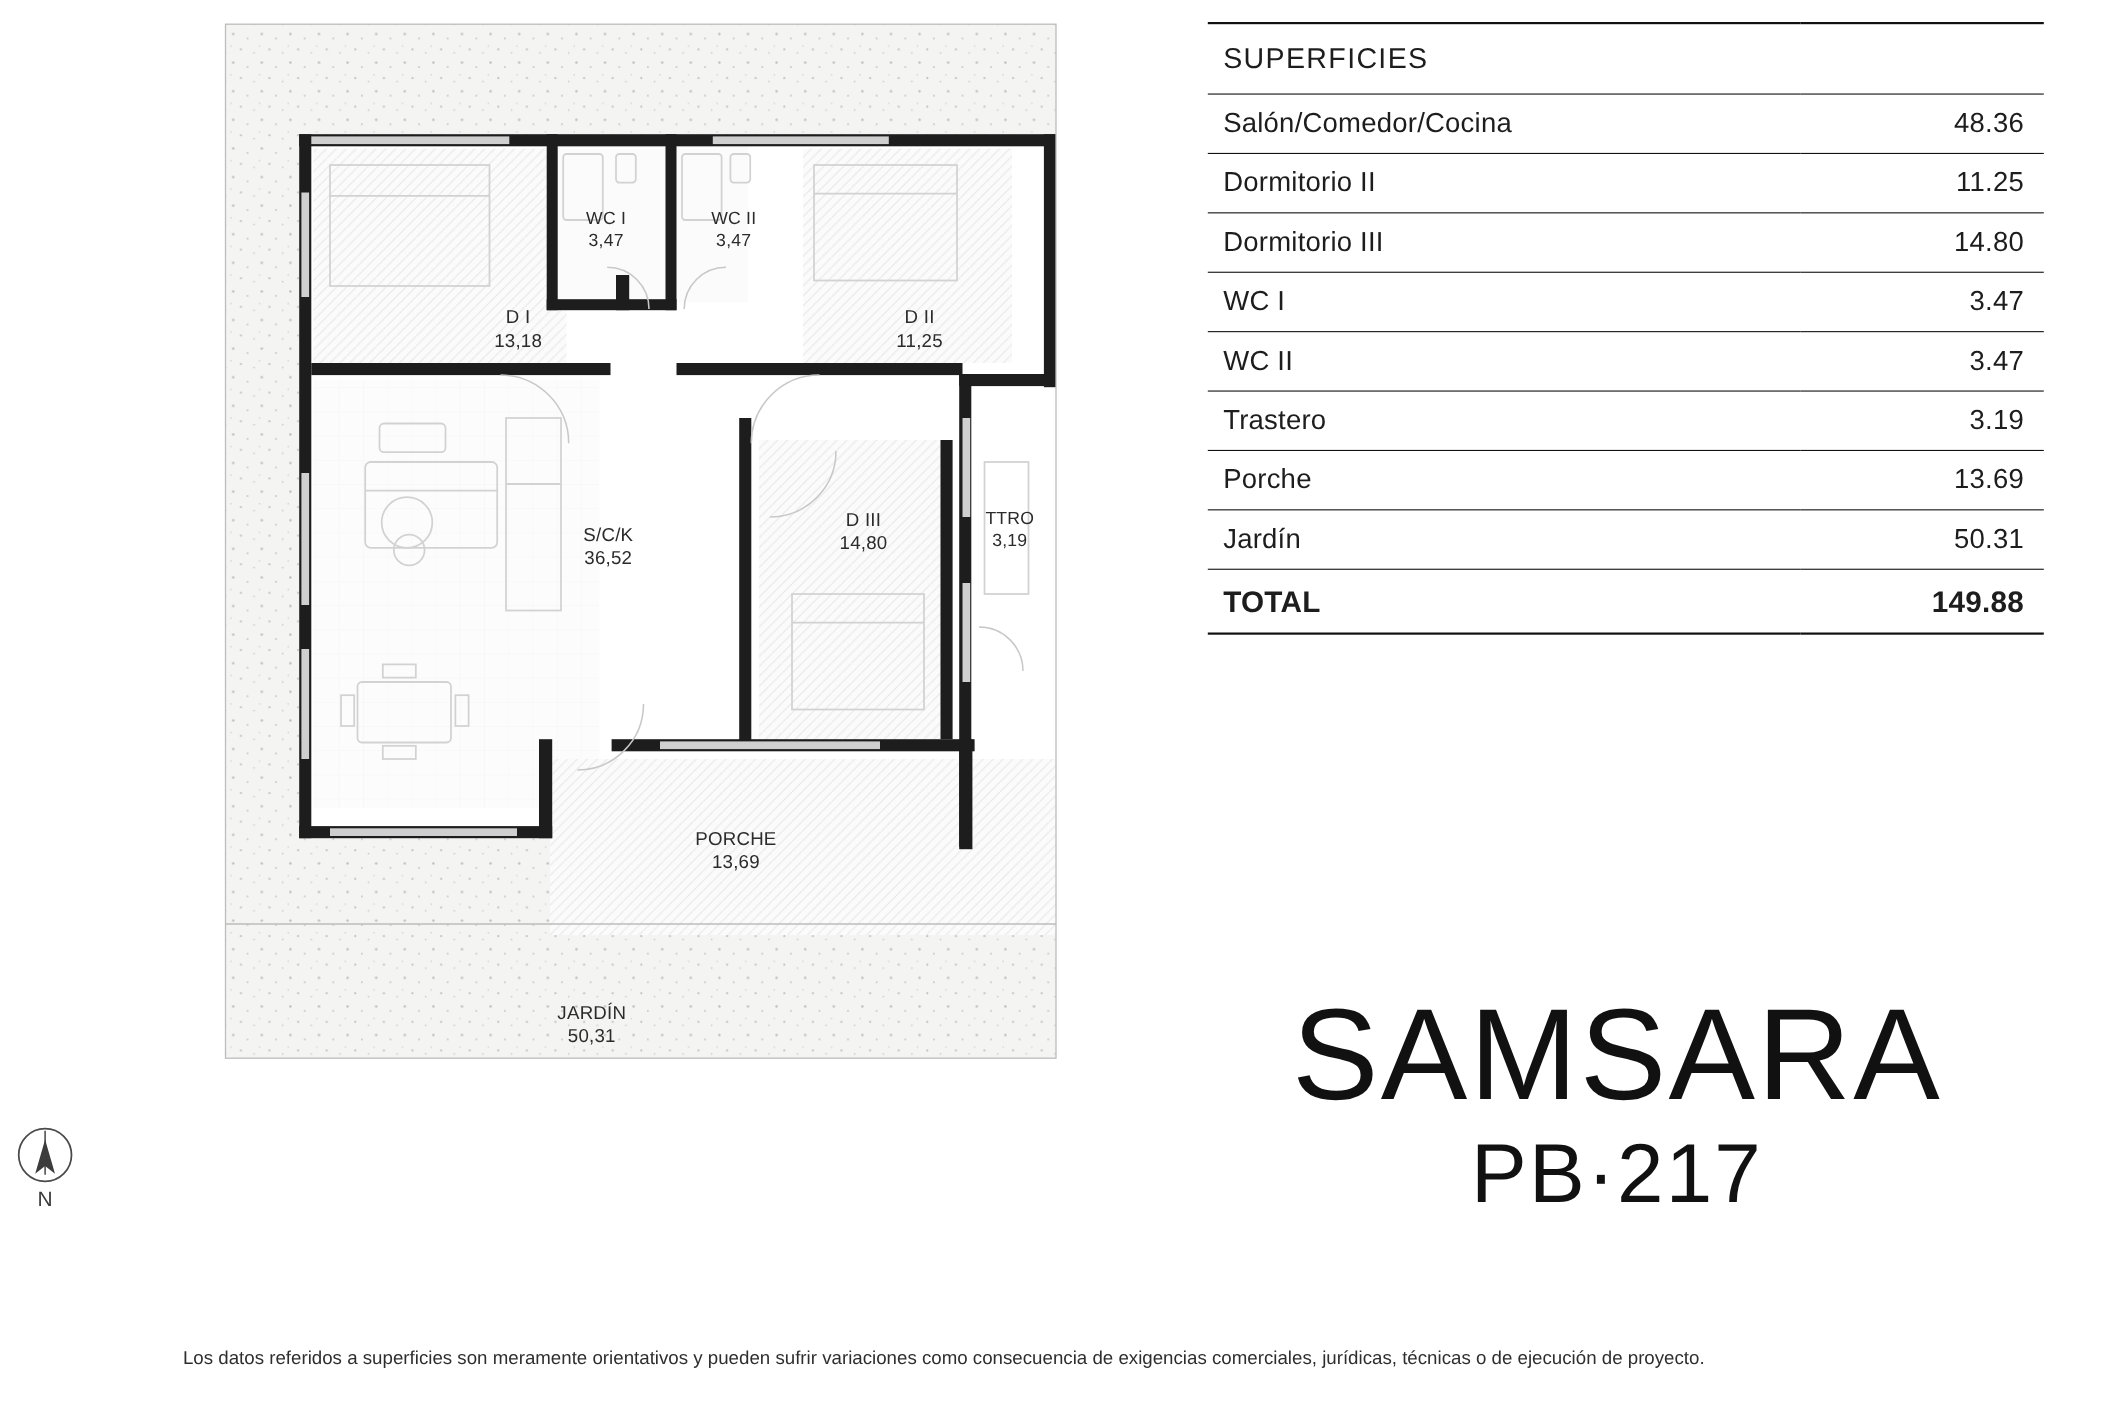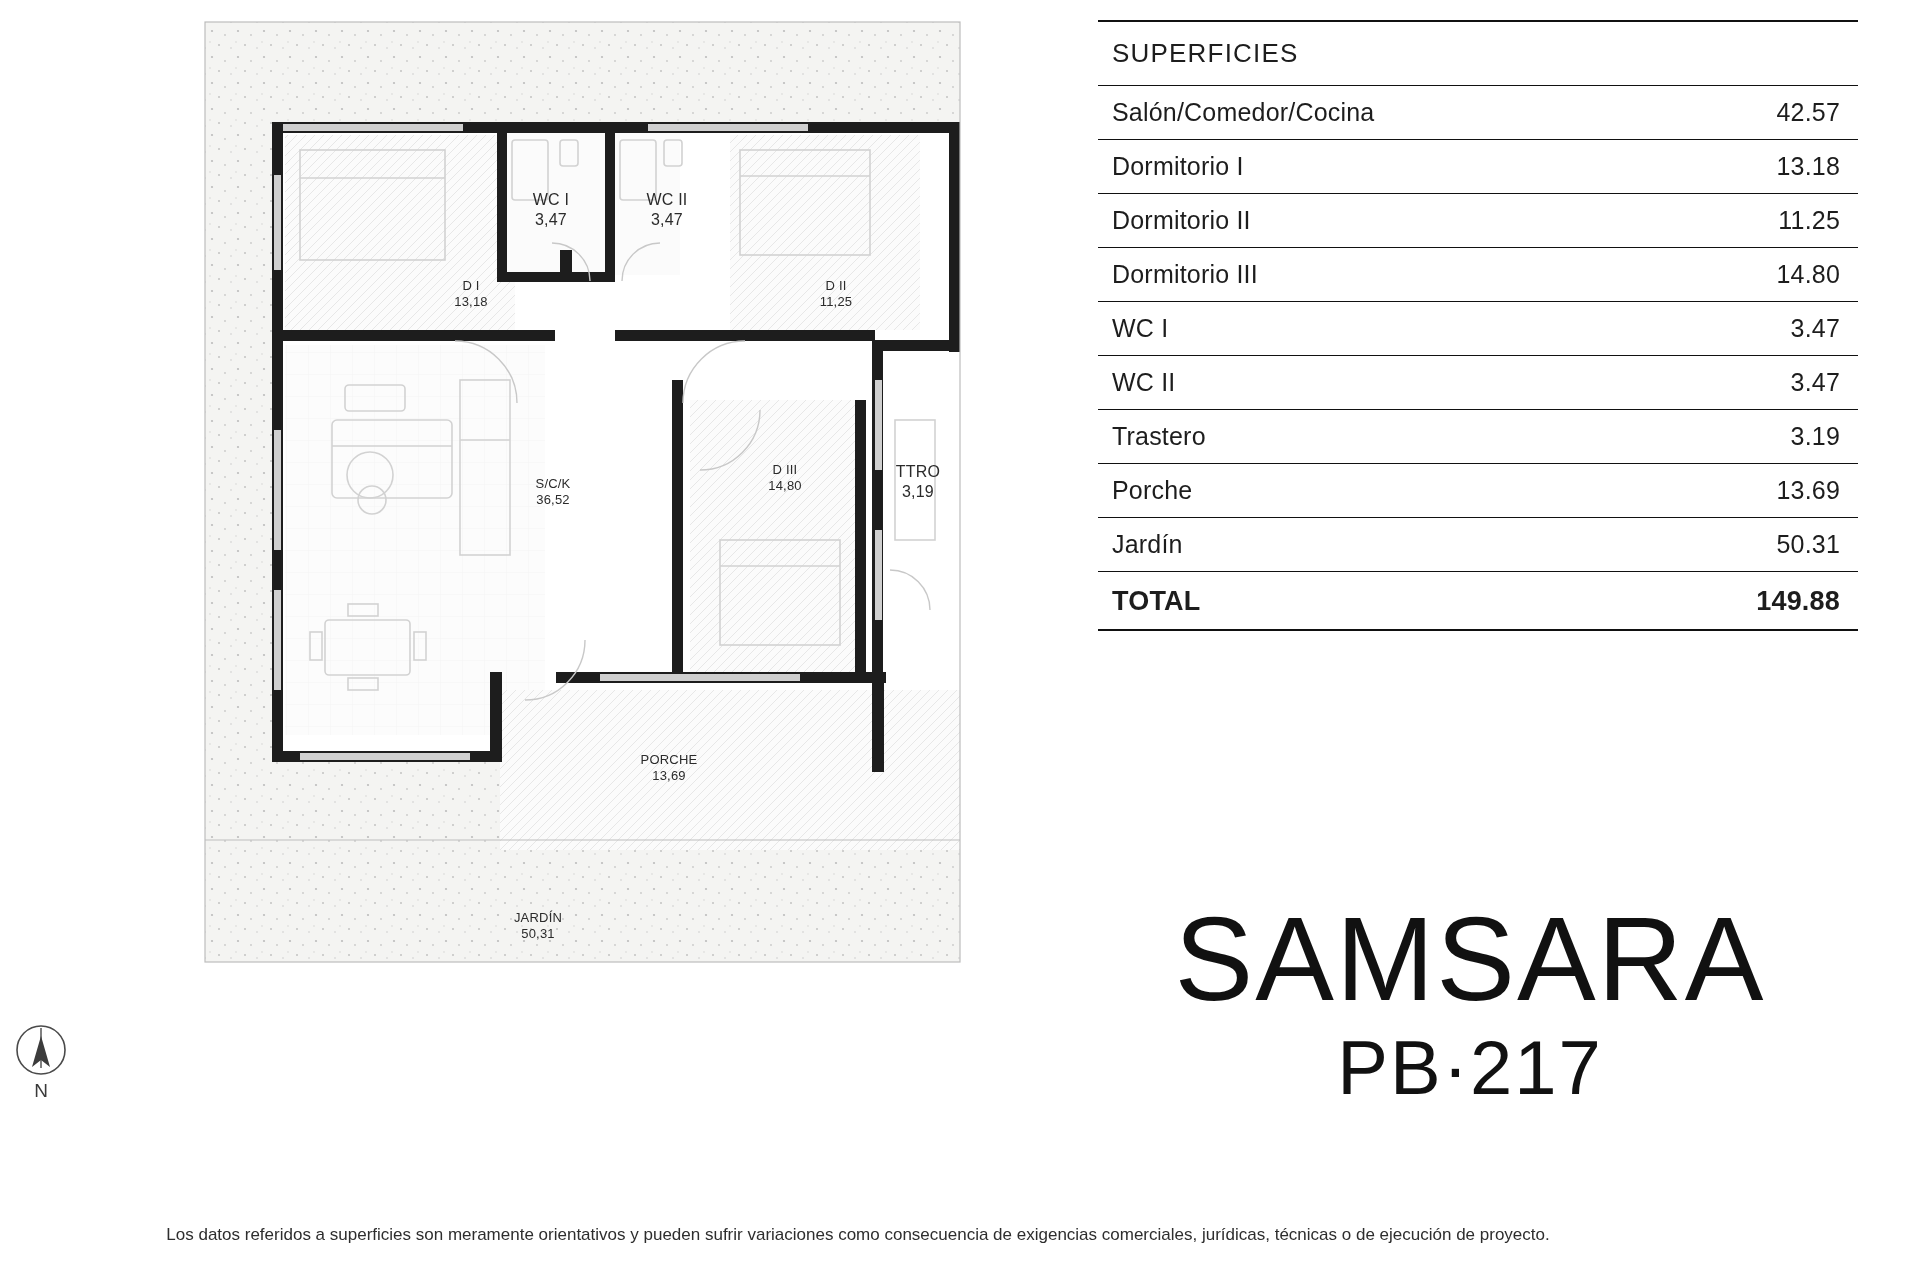--- a/index.html
+++ b/index.html
@@ -22,21 +22,21 @@
   #plan-area {
     position: absolute;
     left: 0; top: 0;
     width: 1060px; height: 1030px;
   }
   #plan-svg { position: absolute; left: 0; top: 0; }
 
   .plan-label {
     position: absolute;
     text-align: center;
-    font-size: 13px;
+    font-size: 17px;
     line-height: 1.25;
     color: #2b2b2b;
     letter-spacing: .2px;
     white-space: nowrap;
     transform: translateX(-50%);
   }
   .plan-label .v { display: block; }
   .plan-label.small { font-size: 16px; }
 
   
@@ -313,25 +313,21 @@
     <table class="surfaces">
       <thead>
         <tr>
           <th>SUPERFICIES</th>
           <th class="val"></th>
         </tr>
       </thead>
       <tbody>
         <tr>
           <td>Salón/Comedor/Cocina</td>
-          <td class="val">42.57</td>
-        </tr>
-        <tr>
-          <td>Dormitorio I</td>
-          <td class="val">13.18</td>
+          <td class="val">48.36</td>
         </tr>
         <tr>
           <td>Dormitorio II</td>
           <td class="val">11.25</td>
         </tr>
         <tr>
           <td>Dormitorio III</td>
           <td class="val">14.80</td>
         </tr>
         <tr>

